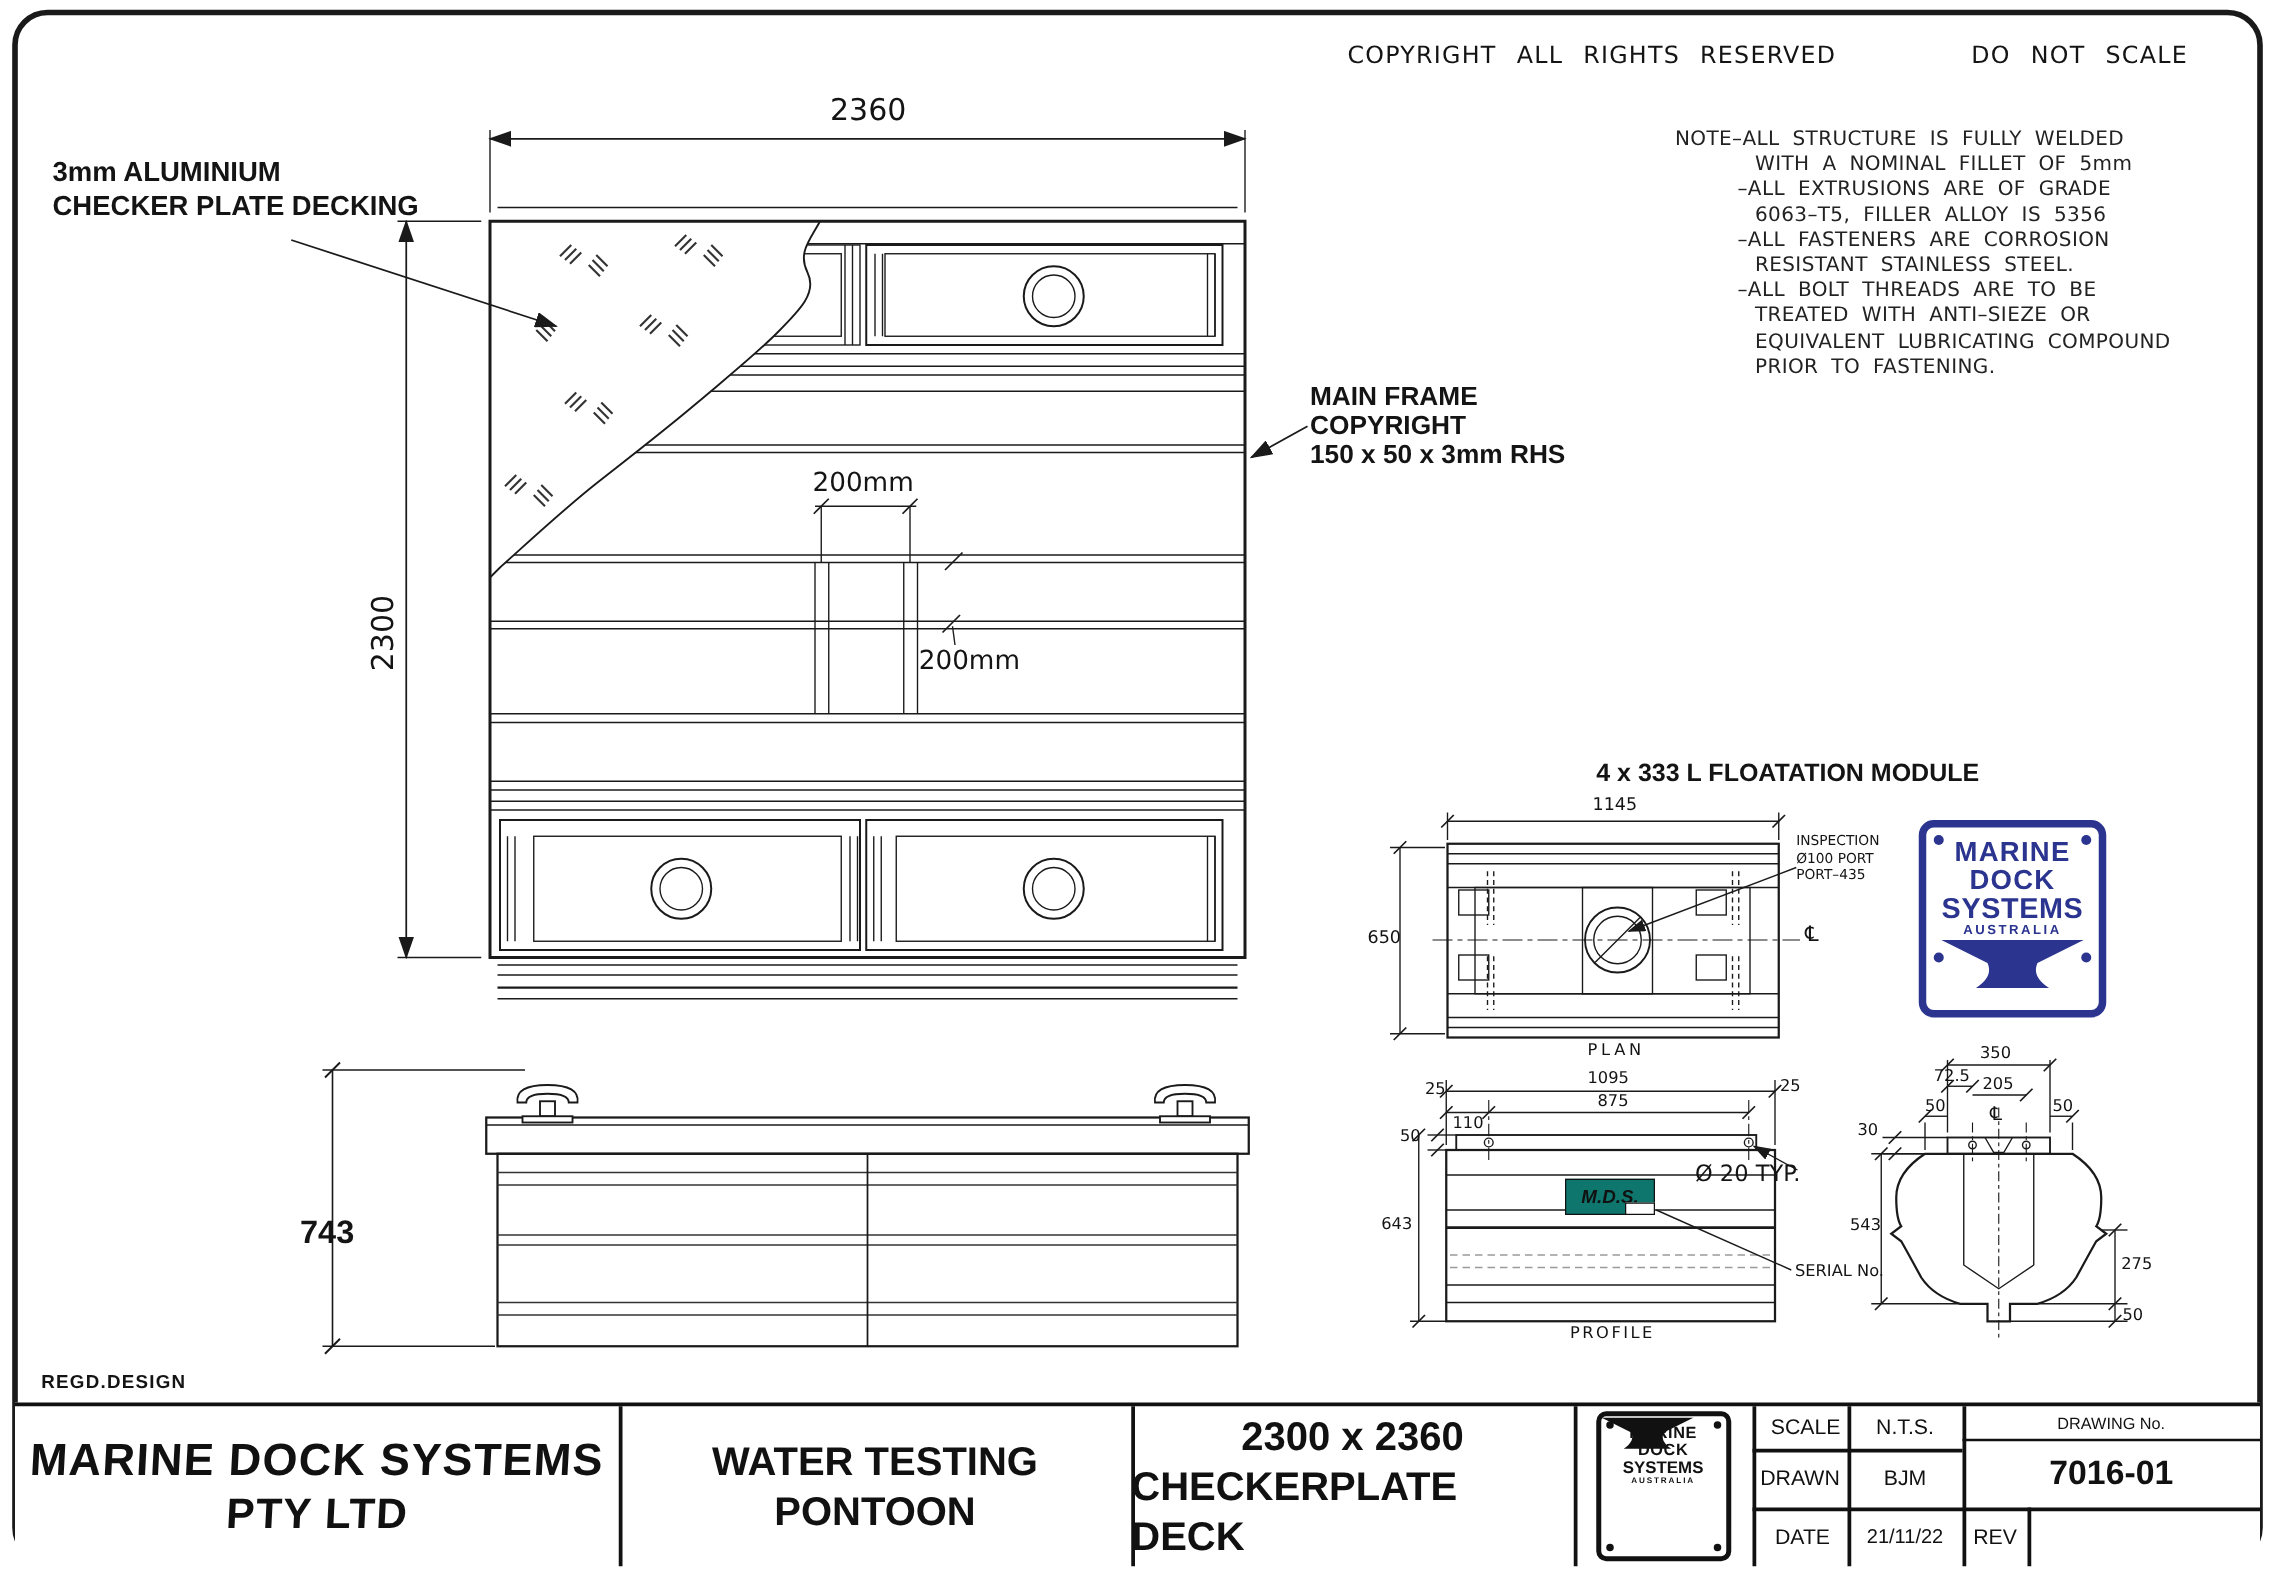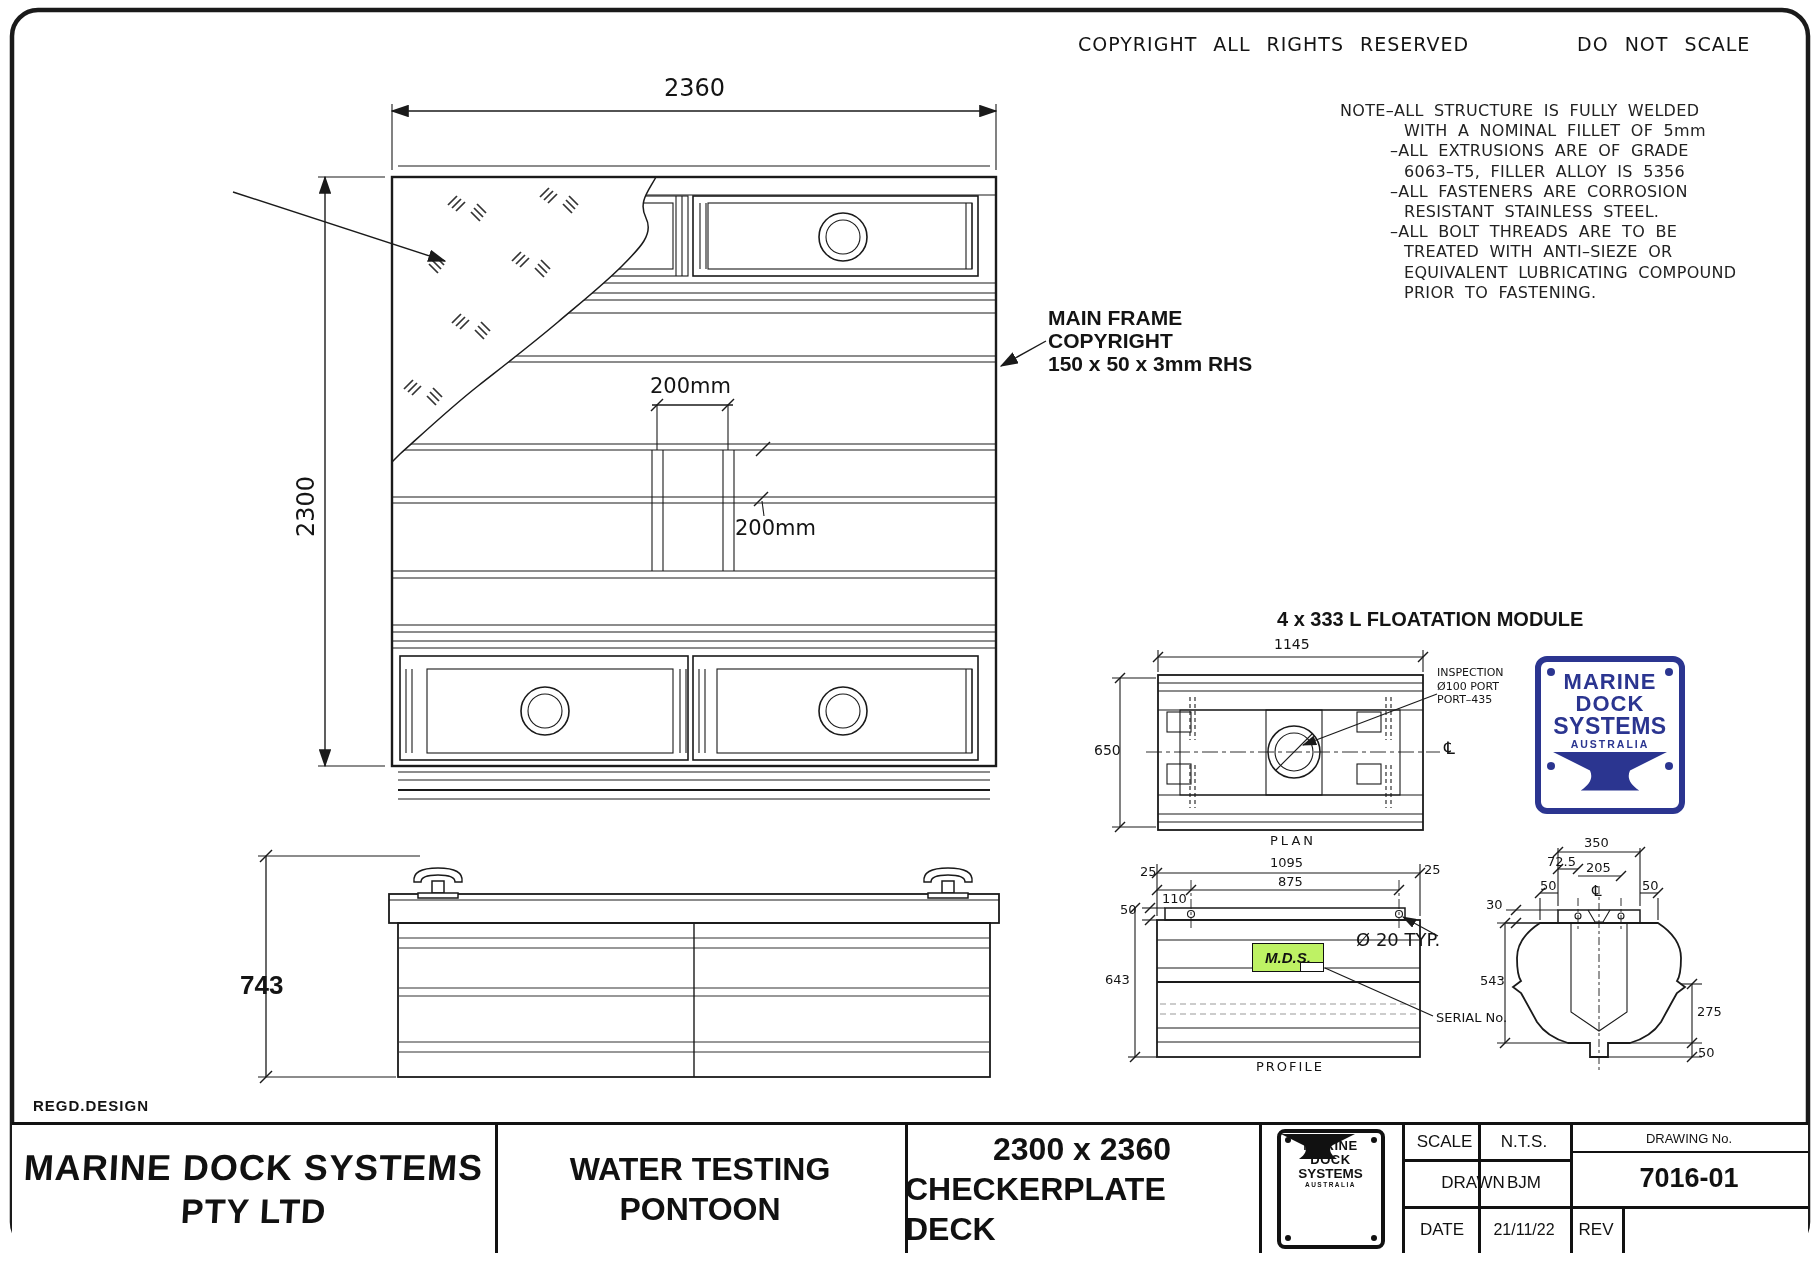--- a/index.html
+++ b/index.html
@@ -29,21 +29,21 @@
   .logoK .l1{margin-top:6px;}
   .logoK .l3{font-weight:bold;font-size:13.5px;line-height:14px;}
   .logoK .l4{font-weight:bold;font-size:6.5px;line-height:8px;letter-spacing:1.5px;}
   
   .tb{position:absolute;left:12px;top:1122px;width:1796px;height:128px;border-top:3px solid #111;background:#fff;}
   .tb .v{position:absolute;top:0;width:2.5px;height:128px;background:#111;}
   .tb .h{position:absolute;height:2.5px;background:#111;}
   .cell{position:absolute;top:0;height:128px;display:flex;flex-direction:column;
         justify-content:center;align-items:center;}
   .mdsbox{position:absolute;left:1252px;top:943px;width:70px;height:27px;border:1.6px solid #111;
-          background:#bef264;display:flex;align-items:center;justify-content:center;
+          background:#0f766e;display:flex;align-items:center;justify-content:center;
           font-weight:bold;font-style:italic;font-size:15px;}
   .mdsboxInner{position:absolute;left:1300px;top:962px;width:22px;height:8px;border:1.2px solid #111;background:#fff;}
 </style>
 </head>
 <body>
 
 <div class="page">
 
 <svg width="1820" height="1261" viewBox="0 0 1820 1261">
   <defs>
@@ -351,20 +351,24 @@
   <div class="ind1">–ALL EXTRUSIONS ARE OF GRADE</div>
   <div class="ind2">6063–T5, FILLER ALLOY IS 5356</div>
   <div class="ind1">–ALL FASTENERS ARE CORROSION</div>
   <div class="ind2">RESISTANT STAINLESS STEEL.</div>
   <div class="ind1">–ALL BOLT THREADS ARE TO BE</div>
   <div class="ind2">TREATED WITH ANTI–SIEZE OR</div>
   <div class="ind2">EQUIVALENT LUBRICATING COMPOUND</div>
   <div class="ind2">PRIOR TO FASTENING.</div>
 </div>
 
+<div class="t b" style="left:42px;top:124px;font-size:22px;line-height:27px;">
+  <div>3mm ALUMINIUM</div>
+  <div>CHECKER PLATE DECKING</div>
+</div>
 
 <div class="t cad" style="left:664px;top:74px;font-size:24px;">2360</div>
 <div class="t cad" style="left:292px;top:537px;font-size:24px;transform:rotate(-90deg);transform-origin:0 0;">2300</div>
 <div class="t cad" style="left:650px;top:374px;font-size:21px;">200mm</div>
 <div class="t cad" style="left:735px;top:516px;font-size:21px;">200mm</div>
 
 <div class="t b" style="left:1048px;top:306px;font-size:21px;line-height:23px;">
   <div>MAIN FRAME</div>
   <div>COPYRIGHT</div>
   <div>150 x 50 x 3mm RHS</div>
@@ -464,21 +468,21 @@
       </svg>
     </div>
   </div>
 
   <div class="cell" style="left:1390px;top:0;width:85px;height:34px;">
     <div style="font-size:17px;">SCALE</div>
   </div>
   <div class="cell" style="left:1466px;top:0;width:92px;height:34px;">
     <div style="font-size:17px;">N.T.S.</div>
   </div>
-  <div class="cell" style="left:1390px;top:34px;width:76px;height:47px;padding-left:33px;">
+  <div class="cell" style="left:1390px;top:34px;width:76px;height:47px;">
     <div style="font-size:17px;">DRAWN</div>
   </div>
   <div class="cell" style="left:1466px;top:34px;width:92px;height:47px;">
     <div style="font-size:17px;">BJM</div>
   </div>
   <div class="cell" style="left:1390px;top:81px;width:80px;height:47px;">
     <div style="font-size:17px;">DATE</div>
   </div>
   <div class="cell" style="left:1466px;top:81px;width:92px;height:47px;">
     <div style="font-size:16px;">21/11/22</div>

